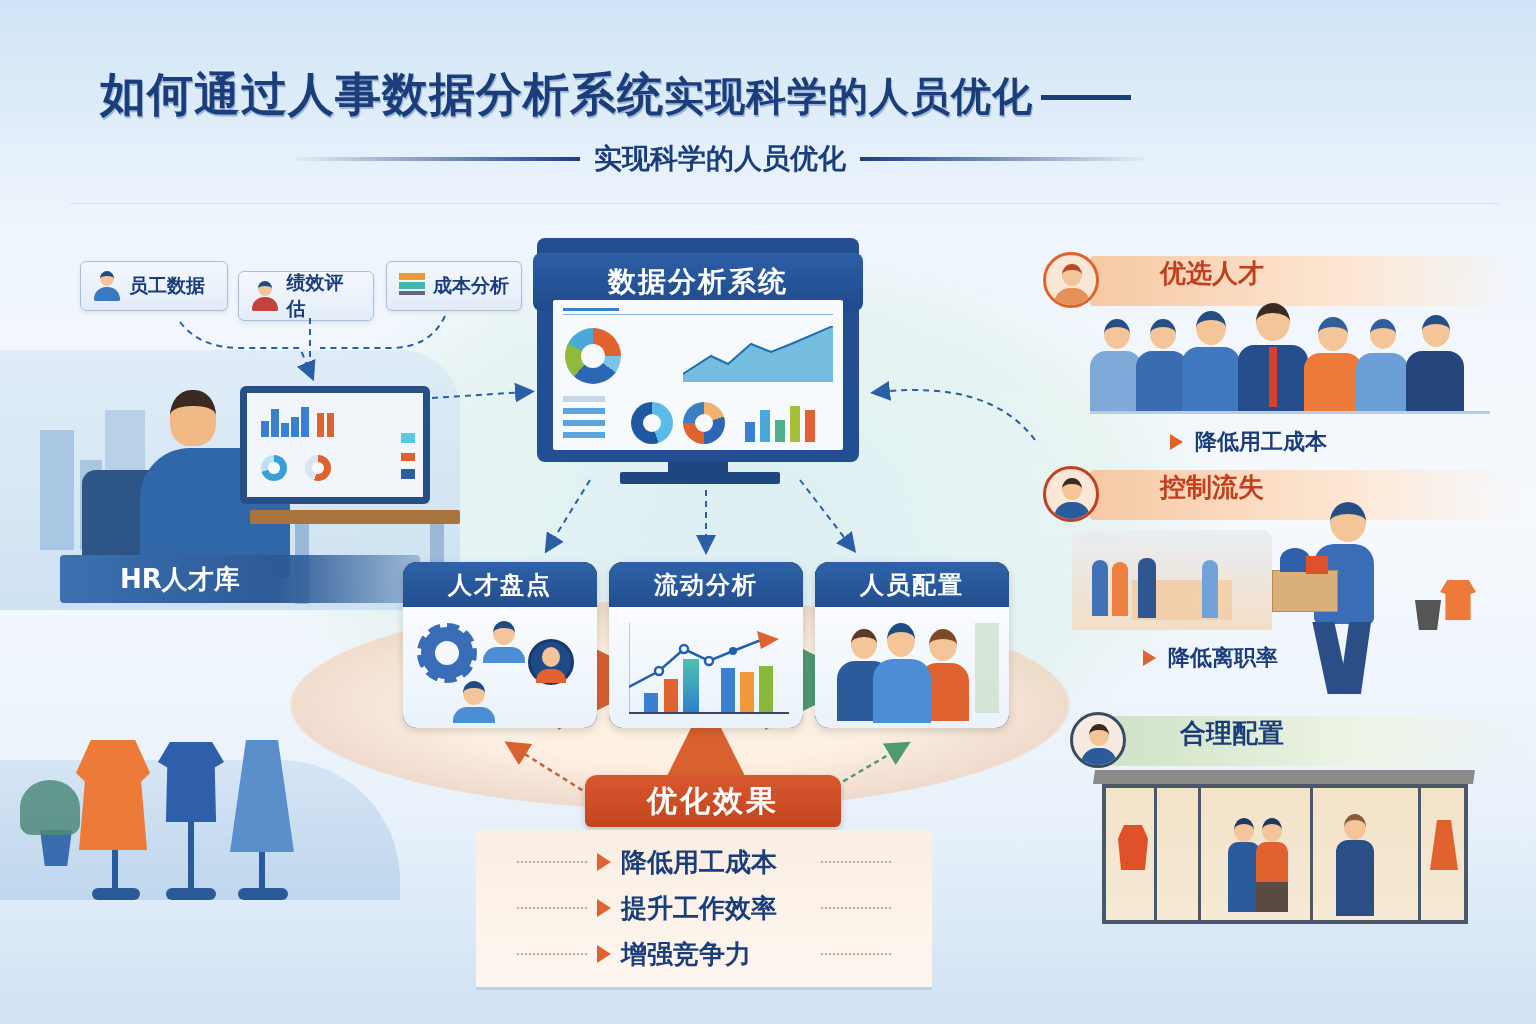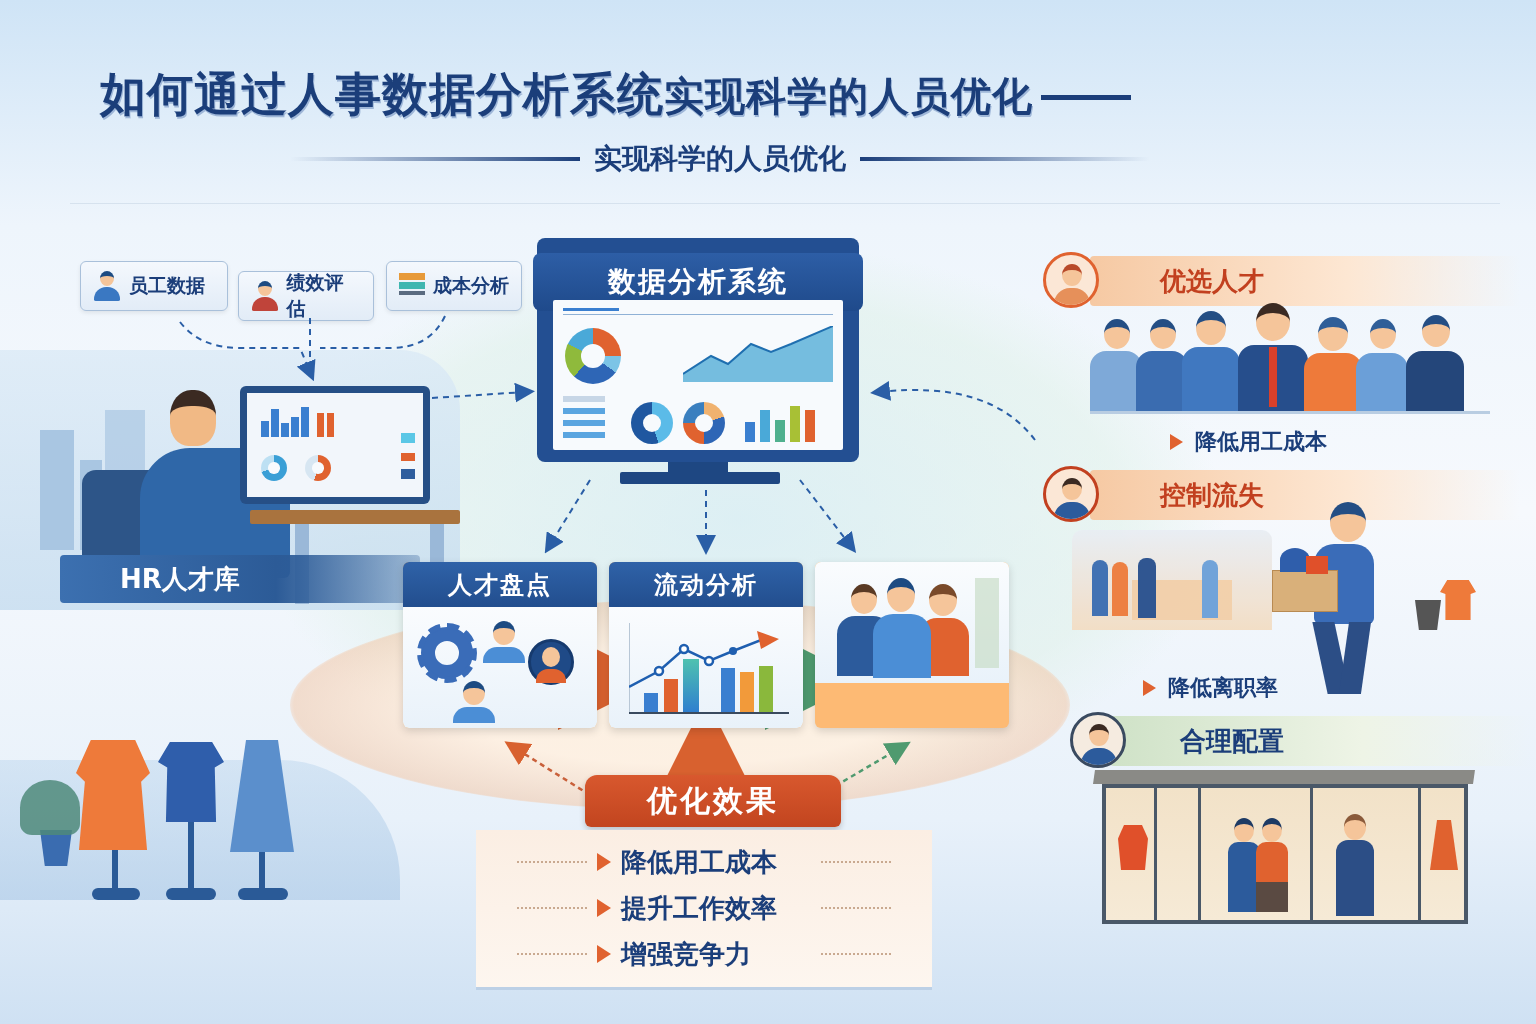--- a/index.html
+++ b/index.html
@@ -43,33 +43,33 @@
 #sys{left:533px;top:238px;width:330px;height:230px}
 #sys .frame{position:absolute;left:4px;top:0;width:322px;height:224px;background:#234f92;border-radius:8px}
 #sys .head{position:absolute;left:0;top:15px;width:330px;height:58px;background:linear-gradient(#2d5ea6,#1f4a8b);border-radius:8px;display:flex;align-items:center;justify-content:center;font-size:28px;color:#fff;font-weight:bold;letter-spacing:2px}
 #sys .scr{position:absolute;left:20px;top:62px;width:290px;height:150px;background:#f7fafd;border-radius:2px}
 #sys .stand{position:absolute;left:135px;top:224px;width:60px;height:12px;background:#1e4782}
 .donut{position:absolute;border-radius:50%}
 .donut::after{content:"";position:absolute;left:28%;top:28%;width:44%;height:44%;background:#f7fafd;border-radius:50%}
 
 svg.flow{position:absolute;left:0;top:0;pointer-events:none}
 
-.card{width:194px;height:166px;background:#fdba74;border-radius:6px;box-shadow:0 3px 8px rgba(0,0,0,.15);overflow:hidden}
+.card{width:194px;height:166px;background:#000000;border-radius:14px;box-shadow:0 3px 8px rgba(0,0,0,.15);overflow:hidden}
 .card .ch{height:45px;background:linear-gradient(#2f62a8,#224e8e);color:#fff;font-size:24px;font-weight:bold;display:flex;align-items:center;justify-content:center;letter-spacing:2px}
 .card .cb{position:relative;height:121px;background:linear-gradient(#fafcfe,#e9f2fa)}
 
 #effects-band{left:290px;top:600px;width:780px;height:210px;border-radius:50%;background:radial-gradient(ellipse at center,rgba(255,240,225,.9) 40%,rgba(244,196,160,.5) 70%,rgba(255,255,255,0) 72%)}
 #effects-title{left:585px;top:775px;width:256px;height:52px;background:linear-gradient(#d8582e,#c2451f);border-radius:12px 12px 6px 6px;color:#fff;font-size:30px;font-weight:bold;display:flex;align-items:center;justify-content:center;letter-spacing:3px;box-shadow:0 3px 6px rgba(0,0,0,.2)}
 #effects-box{left:476px;top:830px;width:456px;height:160px;background:linear-gradient(#fbeee3,#fdf6ef);border-bottom:3px solid #bcd0e6}
 .eff-row{position:absolute;left:0;width:456px;height:40px;display:flex;align-items:center;justify-content:center;gap:10px}
 .eff-row .dl{width:70px;border-top:2px dotted #c9a990}
 .eff-row .tri{width:0;height:0;border-left:14px solid #e0622f;border-top:9px solid transparent;border-bottom:9px solid transparent}
 .eff-row .tx{font-size:26px;font-weight:bold;color:#1b3e7a;min-width:190px}
 
-.rbanner{height:50px;display:flex;align-items:center;padding-left:70px;font-size:26px;font-weight:bold;color:#c2401f;border-radius:4px}
+.rbanner{height:50px;display:flex;padding-left:70px;font-size:26px;font-weight:bold;color:#c2401f;border-radius:4px}
 .avatar{position:absolute;width:56px;height:56px;border-radius:50%;border:3px solid #e0622f;background:#fbe7d6;overflow:hidden}
 .avatar .h{position:absolute;left:16px;top:9px;width:20px;height:22px;border-radius:50%;background:#f5c59a;border-top:6px solid #3b2a22}
 .avatar .b{position:absolute;left:8px;top:33px;width:36px;height:24px;border-radius:16px 16px 0 0;background:#2f67a8}
 .sub-tri{width:0;height:0;border-left:13px solid #e0622f;border-top:8px solid transparent;border-bottom:8px solid transparent;display:inline-block;margin-right:12px}
 .rsub{font-size:22px;font-weight:bold;color:#1b3e7a;display:flex;align-items:center}
 .fig{position:absolute;bottom:0}
 .fig .fh{position:absolute;border-radius:50%;background:#f5c59a}
 .fig .fb{position:absolute;border-radius:16px 16px 0 0}
 
 .garment{position:absolute}
@@ -230,20 +230,21 @@
       <polyline points="0,60 30,44 55,22 80,34 104,24 140,10" stroke="#1f5fb0" stroke-width="2.5" fill="none"></polyline>
       <circle cx="30" cy="44" r="4" fill="#fff" stroke="#1f5fb0" stroke-width="2.5"></circle>
       <circle cx="55" cy="22" r="4" fill="#fff" stroke="#1f5fb0" stroke-width="2.5"></circle>
       <circle cx="80" cy="34" r="4" fill="#fff" stroke="#1f5fb0" stroke-width="2.5"></circle>
       <circle cx="104" cy="24" r="4" fill="#1f5fb0"></circle>
       <path d="M128 4 L150 12 L132 22 Z" fill="#e0622f"></path>
     </svg>
   </div>
 </div>
 <div class="card abs" style="left:815px;top:562px">
+  <div class="ch">人员配置</div>
   <div class="cb">
     <div style="position:absolute;right:10px;top:16px;width:24px;height:90px;background:#c9ddc8;opacity:.7"></div>
     <div style="position:absolute;left:36px;top:22px;width:26px;height:30px;border-radius:50%;background:#f5c59a;border-top:8px solid #5a3a24"></div>
     <div style="position:absolute;left:22px;top:54px;width:54px;height:60px;border-radius:18px 18px 0 0;background:#2c5b9c"></div>
     <div style="position:absolute;left:114px;top:22px;width:28px;height:32px;border-radius:50%;background:#f5c59a;border-top:10px solid #7a4a2a"></div>
     <div style="position:absolute;left:104px;top:56px;width:50px;height:58px;border-radius:18px 18px 0 0;background:#e0622f"></div>
     <div style="position:absolute;left:72px;top:16px;width:28px;height:34px;border-radius:50%;background:#f5c59a;border-top:9px solid #1d4b82"></div>
     <div style="position:absolute;left:58px;top:52px;width:58px;height:64px;border-radius:20px 20px 0 0;background:#4b8ed6"></div>
   </div>
 </div>
@@ -346,21 +347,21 @@
   <div style="position:absolute;left:60px;top:2px;width:36px;height:40px;border-radius:50%;background:#f5c59a;border-top:12px solid #244e84"></div>
   <div style="position:absolute;left:44px;top:44px;width:60px;height:80px;border-radius:20px 20px 6px 6px;background:#3a6cb8"></div>
   <div style="position:absolute;left:50px;top:122px;width:22px;height:72px;background:#2c4e86;transform:skewX(12deg)"></div>
   <div style="position:absolute;left:74px;top:122px;width:22px;height:72px;background:#2c4e86;transform:skewX(-8deg)"></div>
   <div style="position:absolute;left:2px;top:70px;width:66px;height:42px;background:#d9b07a;border:1px solid #b88a52"></div>
   <div style="position:absolute;left:10px;top:48px;width:30px;height:24px;background:#2f5eab;border-radius:50% 50% 0 0"></div>
   <div style="position:absolute;left:36px;top:56px;width:22px;height:18px;background:#e0502a"></div>
 </div>
 <div class="abs" style="left:1415px;top:600px;width:26px;height:30px;background:#555;clip-path:polygon(0 0,100% 0,85% 100%,15% 100%)"></div>
 <div class="abs" style="left:1440px;top:580px;width:36px;height:40px;background:#ee7a3a;clip-path:polygon(20% 0,80% 0,100% 30%,85% 35%,85% 100%,15% 100%,15% 35%,0 30%)"></div>
-<div class="abs rsub" style="left:1143px;top:673px">
+<div class="abs rsub" style="left:1143px;top:643px">
   <span class="sub-tri"></span>
     <span>降低离职率</span>
 </div>
 
 <div class="abs rbanner" style="left:1110px;top:716px;width:420px;background:linear-gradient(90deg,#cfe2c7,#eef4e6 60%,rgba(255,255,255,0));color:#1b3e7a">
   <span>合理配置</span>
 </div>
 <div class="avatar" style="left:1070px;top:712px;border-color:#3a4a60;background:#f5ebe0">
     <i class="h"></i>
     <i class="b" style="background:#2c5b9c"></i>

